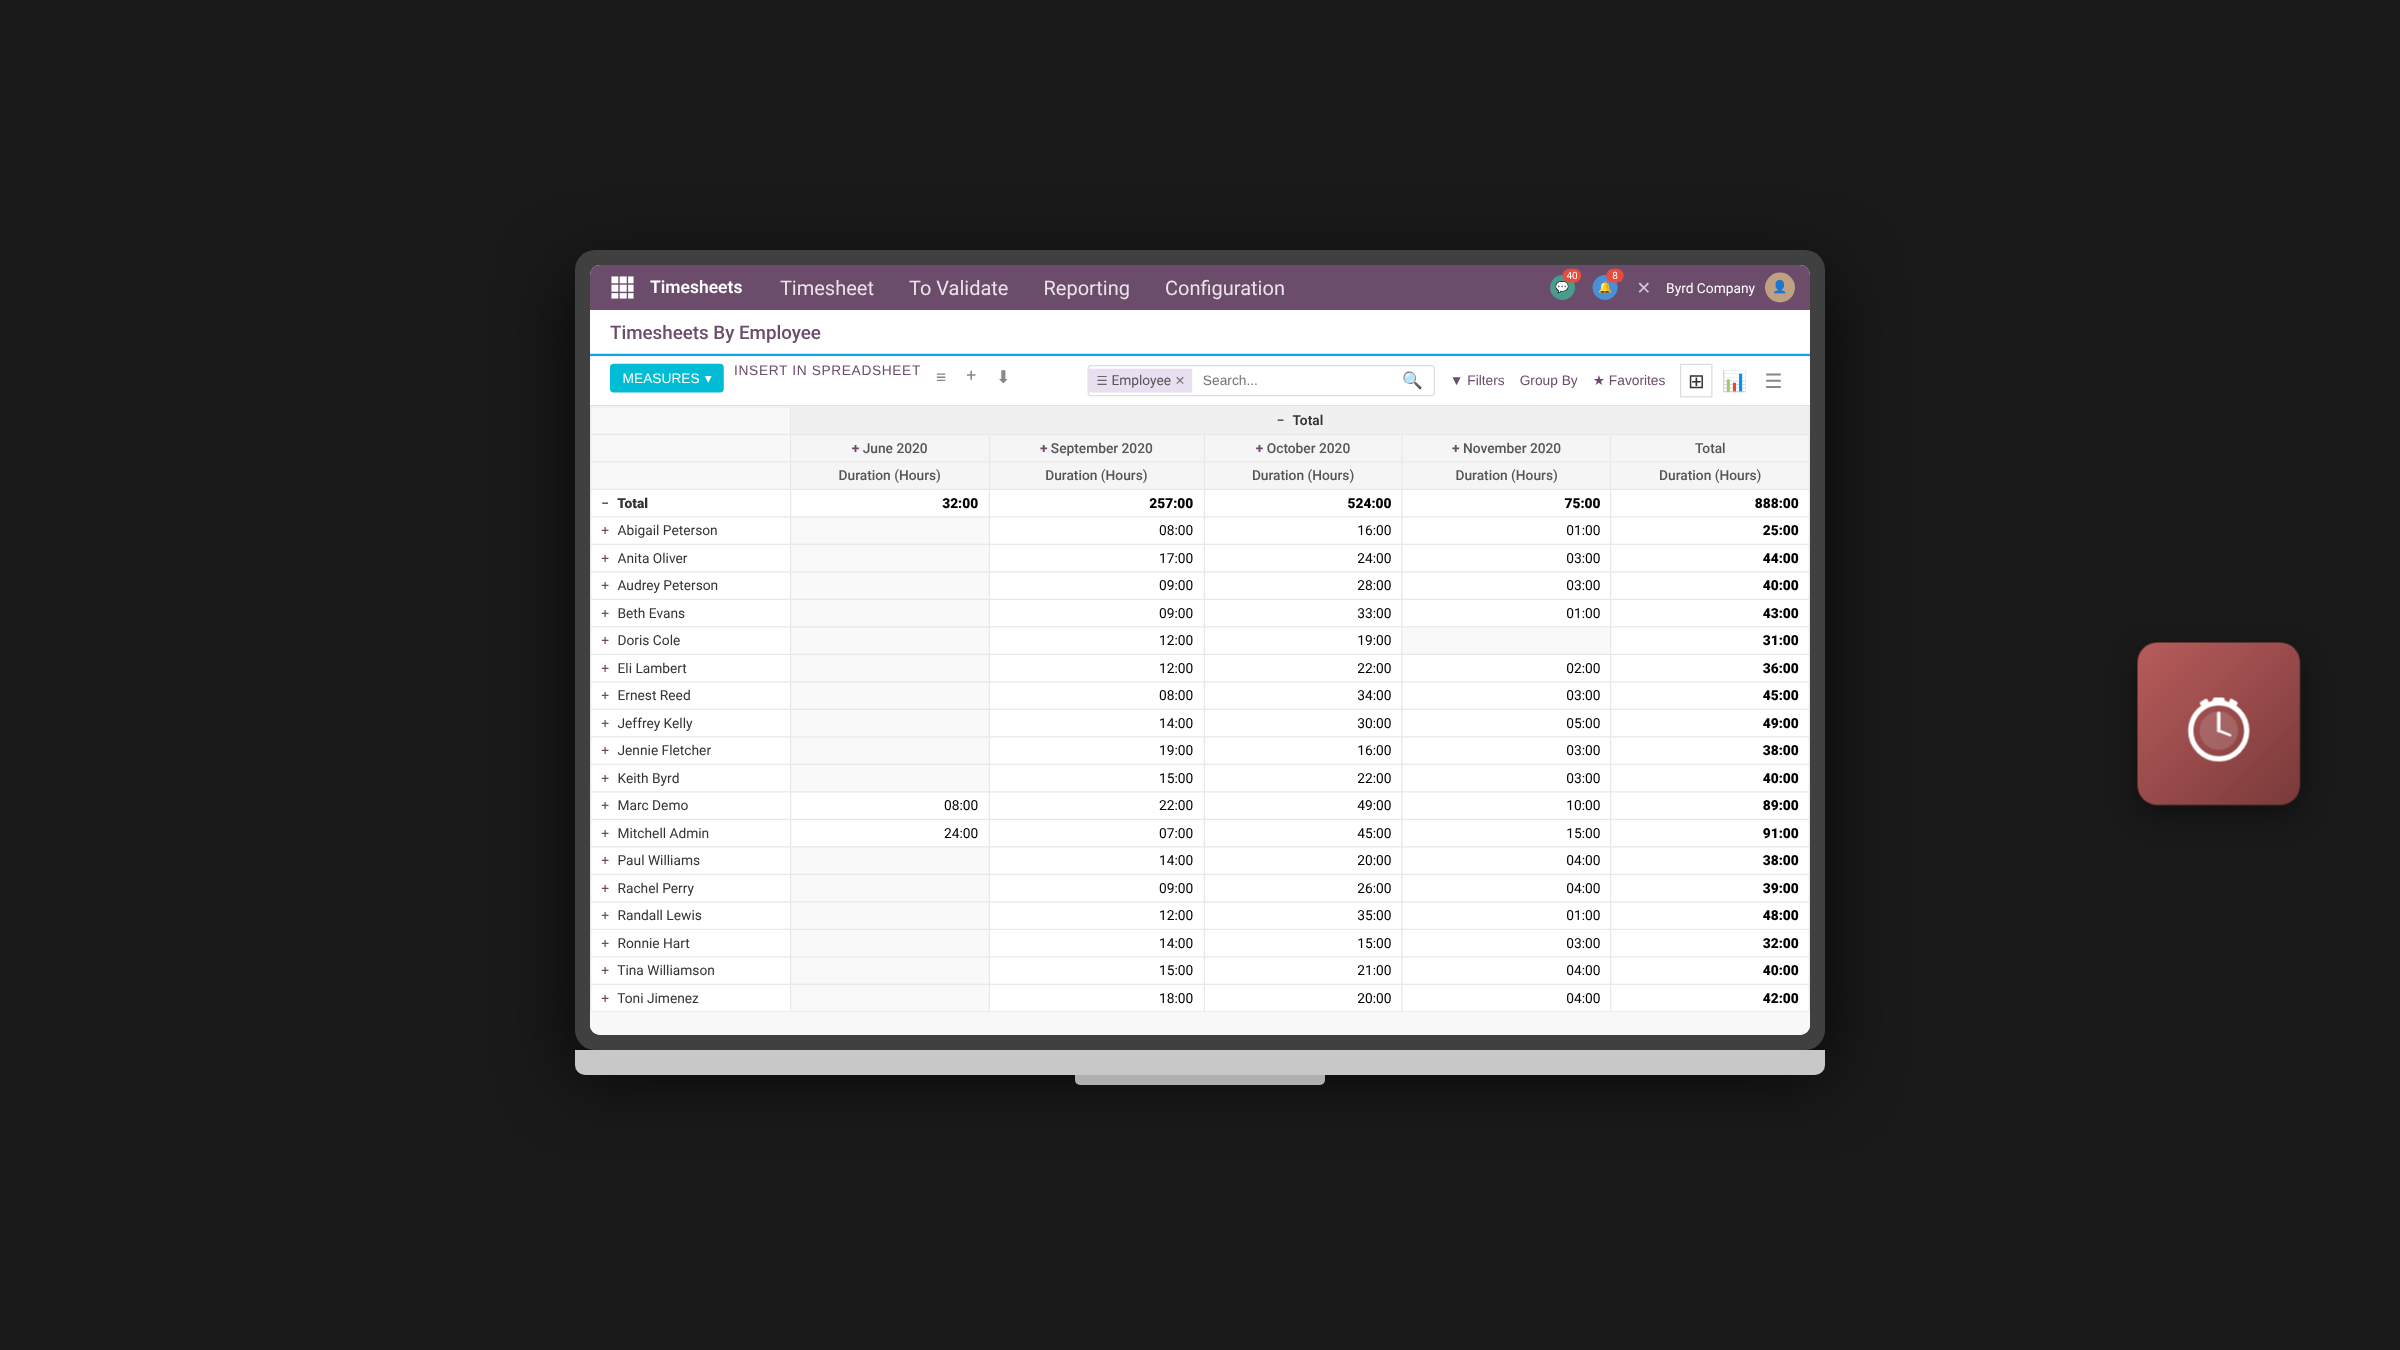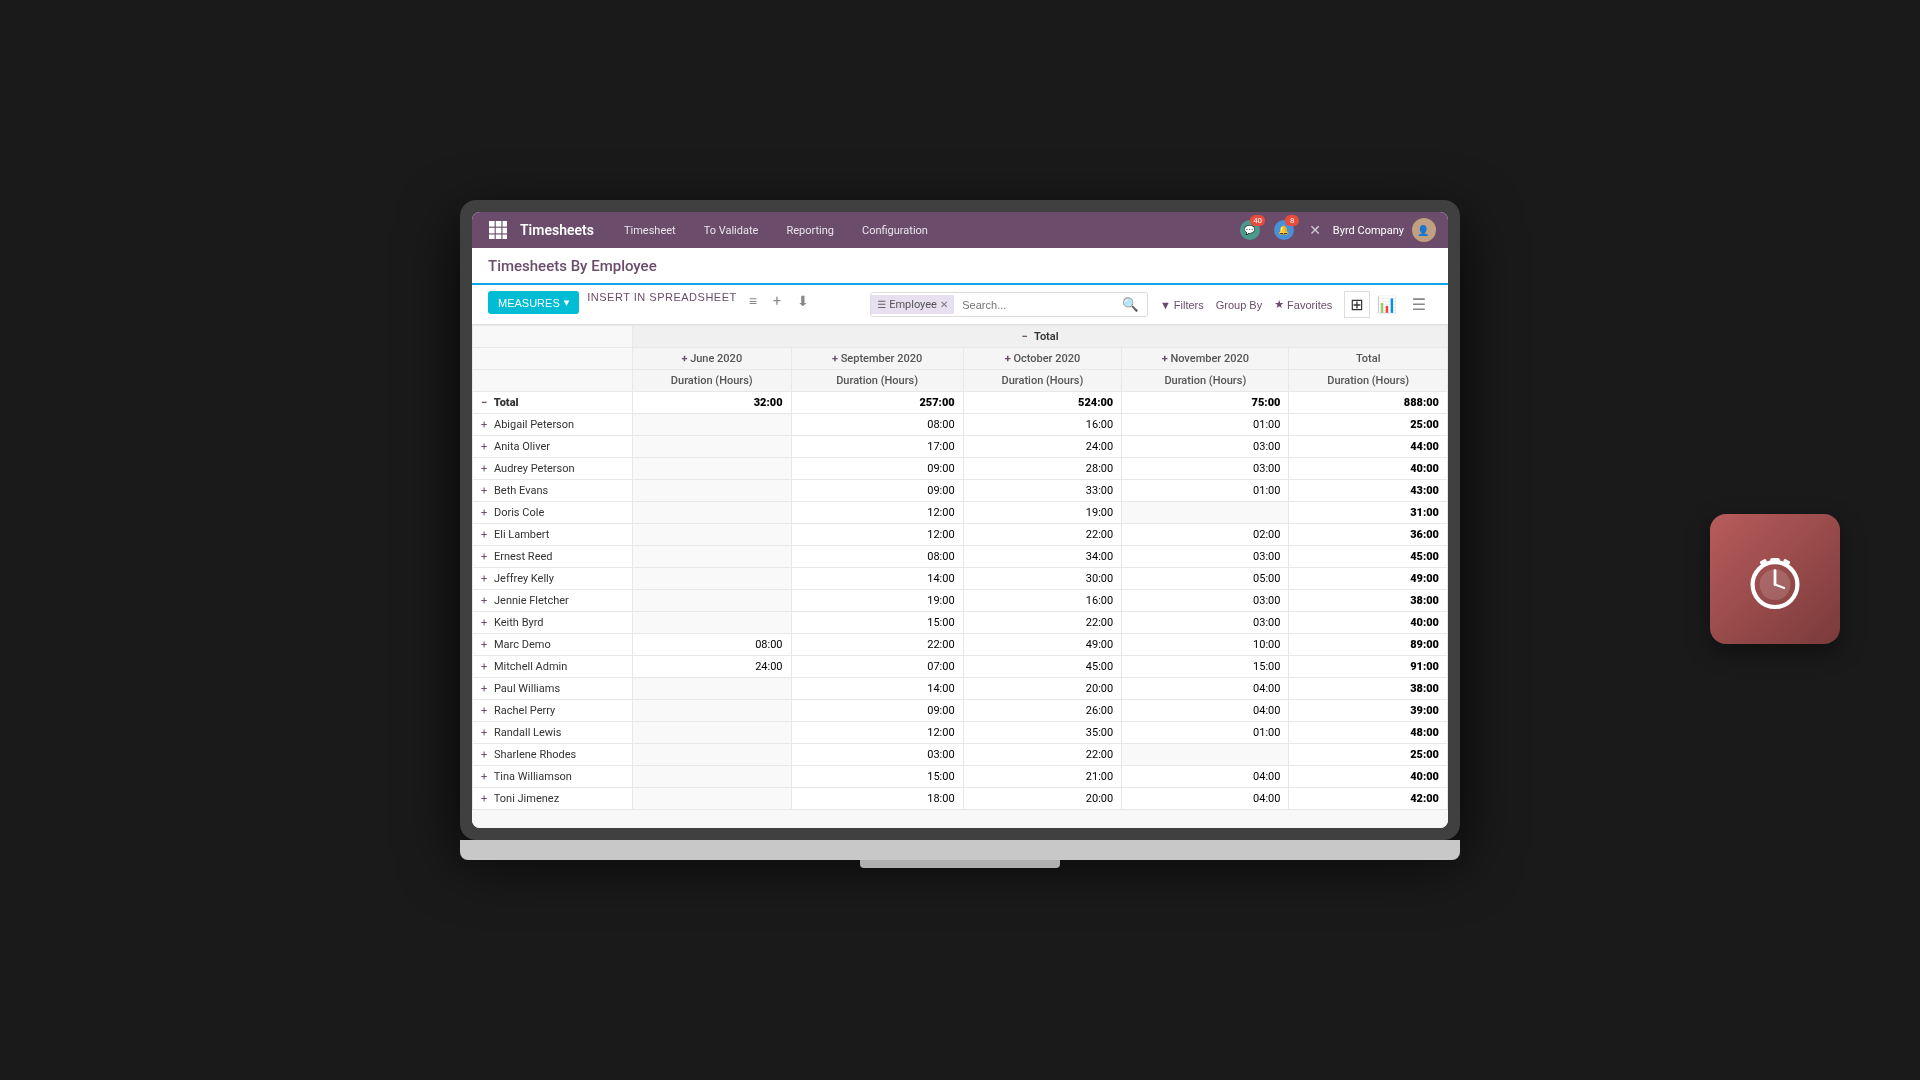--- a/index.html
+++ b/index.html
@@ -69,21 +69,21 @@
     }
 
     .nav-links {
       display: flex;
       gap: 0;
       flex: 1;
     }
 
     .nav-link {
       color: rgba(255,255,255,0.85);
-      font-size: 11px;
+      font-size: 16px;
       padding: 0 14px;
       height: 36px;
       display: flex;
       align-items: center;
       cursor: pointer;
       transition: background 0.1s;
     }
 
     .nav-right {
       display: flex;
@@ -703,27 +703,27 @@
       </td>
       <td class="numeric empty-cell"></td>
                   <td class="numeric">12:00</td>
                   <td class="numeric">35:00</td>
                   <td class="numeric">01:00</td>
                   <td class="numeric total-col"><strong>48:00</strong></td>
     </tr>
                 <tr>
       <td class="row-label">
         <span class="expand-icon">+</span>
-        Sharlene Rhodes
-      </td>
-      <td class="numeric empty-cell"></td>
+        Ronnie Hart
+      </td>
+      <td class="numeric empty-cell"></td>
+                  <td class="numeric">14:00</td>
+                  <td class="numeric">15:00</td>
                   <td class="numeric">03:00</td>
-                  <td class="numeric">22:00</td>
-                  <td class="numeric empty-cell"></td>
-                  <td class="numeric total-col"><strong>25:00</strong></td>
+                  <td class="numeric total-col"><strong>32:00</strong></td>
     </tr>
                 <tr>
       <td class="row-label">
         <span class="expand-icon">+</span>
         Tina Williamson
       </td>
       <td class="numeric empty-cell"></td>
                   <td class="numeric">15:00</td>
                   <td class="numeric">21:00</td>
                   <td class="numeric">04:00</td>

